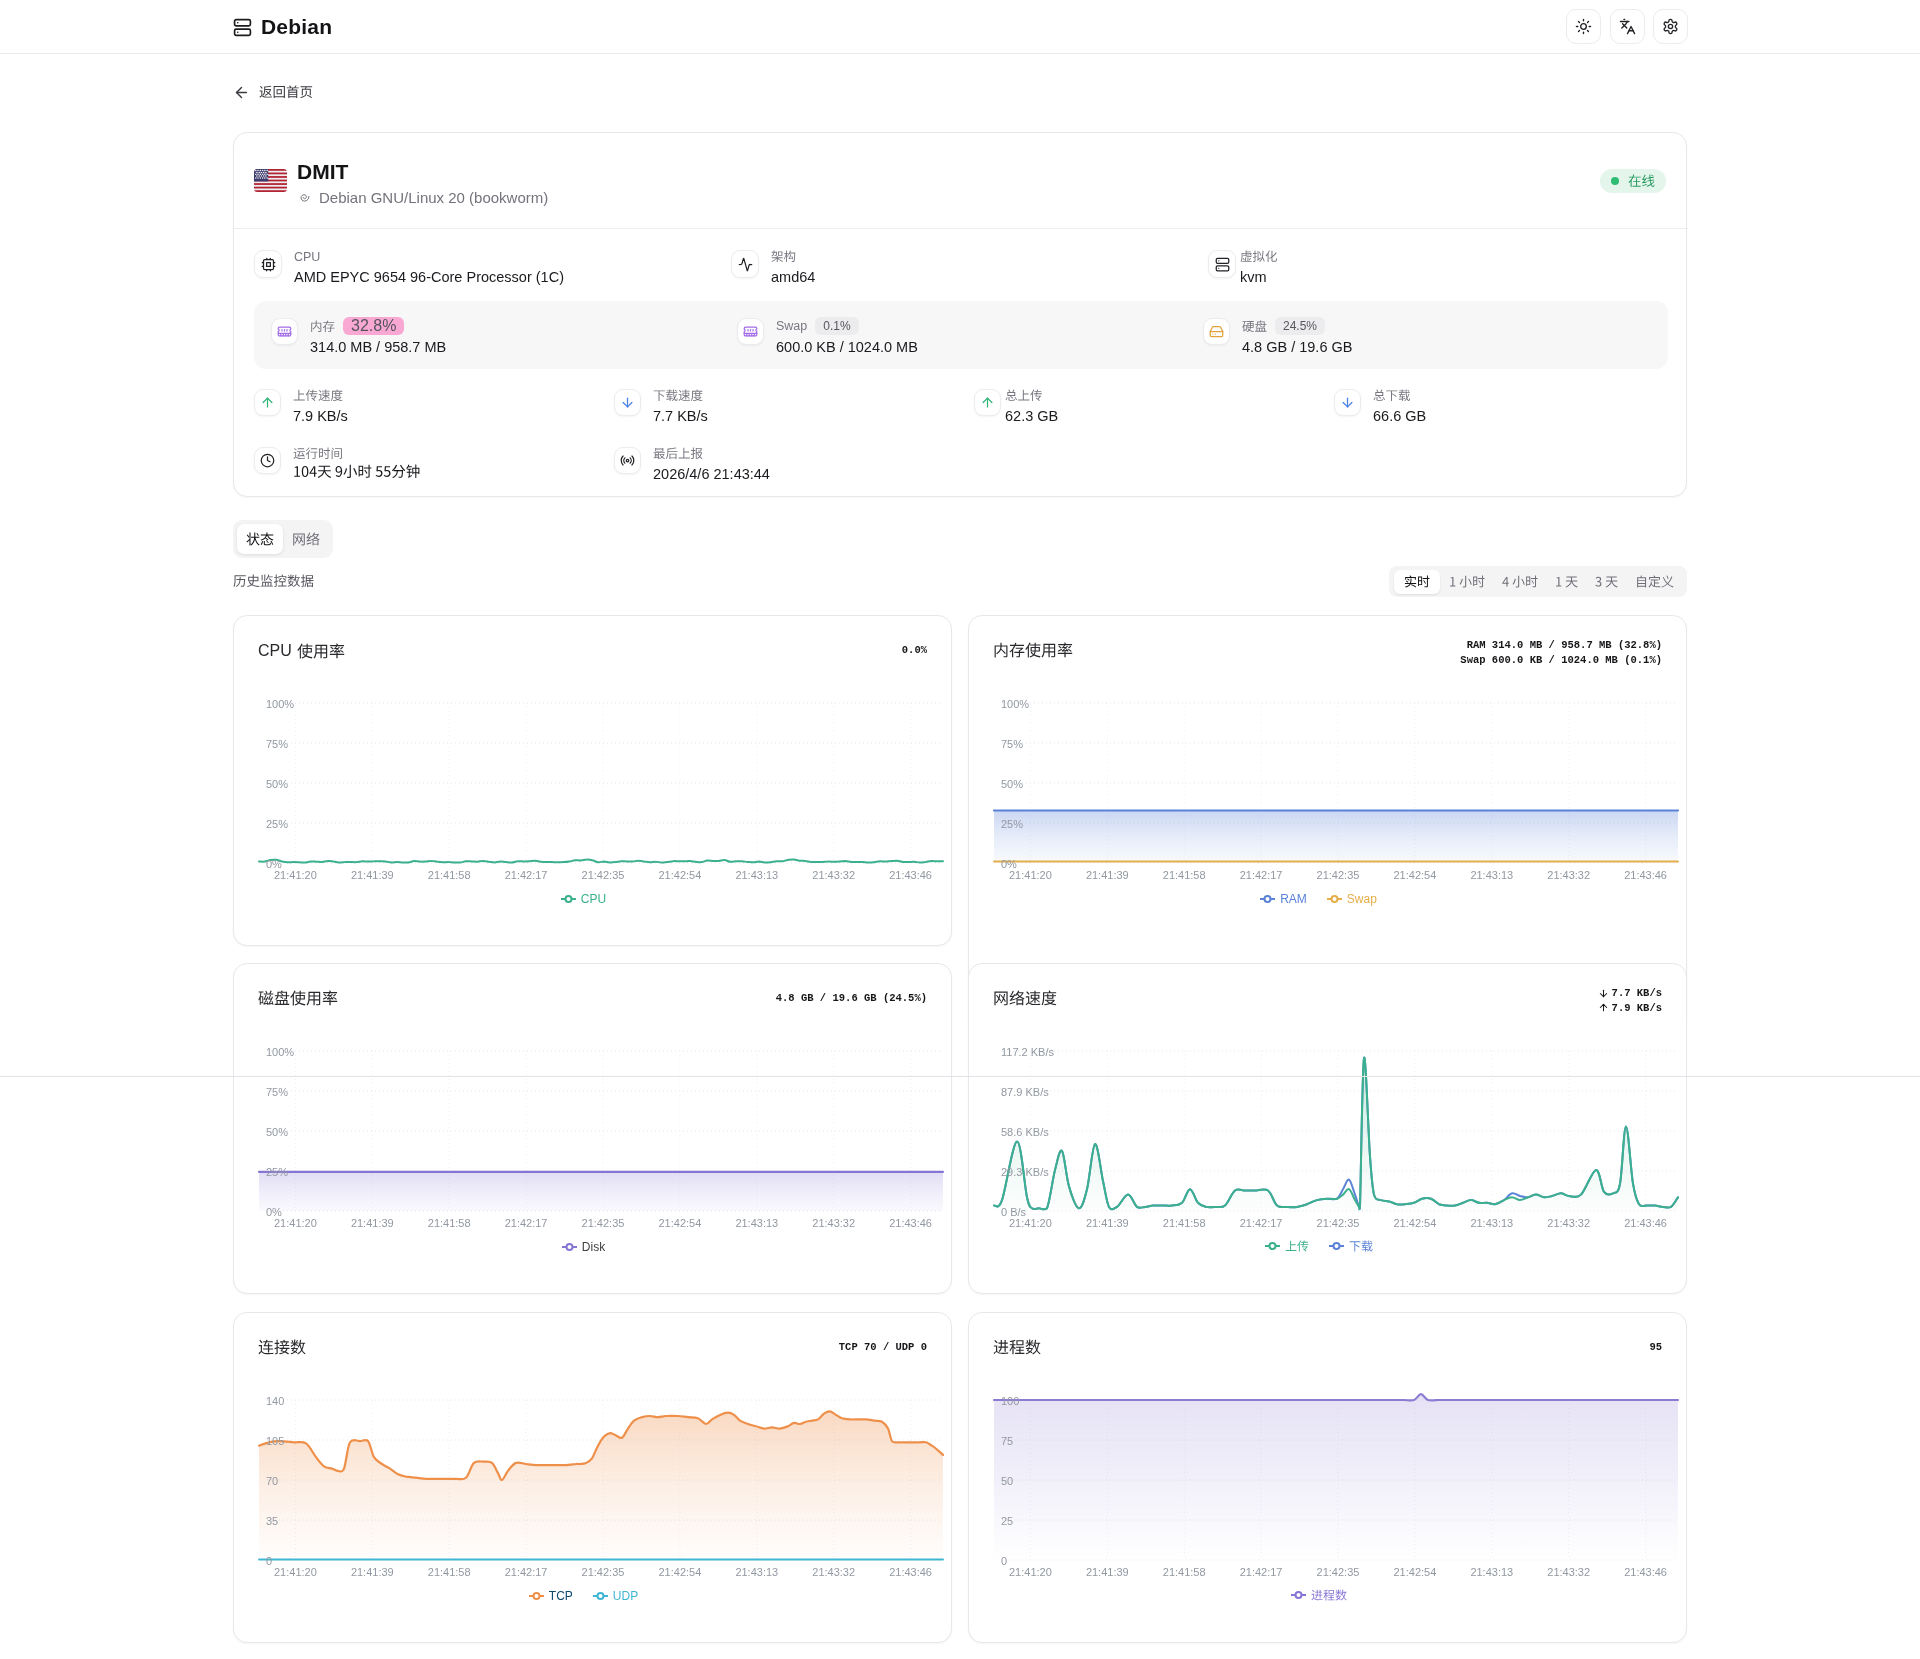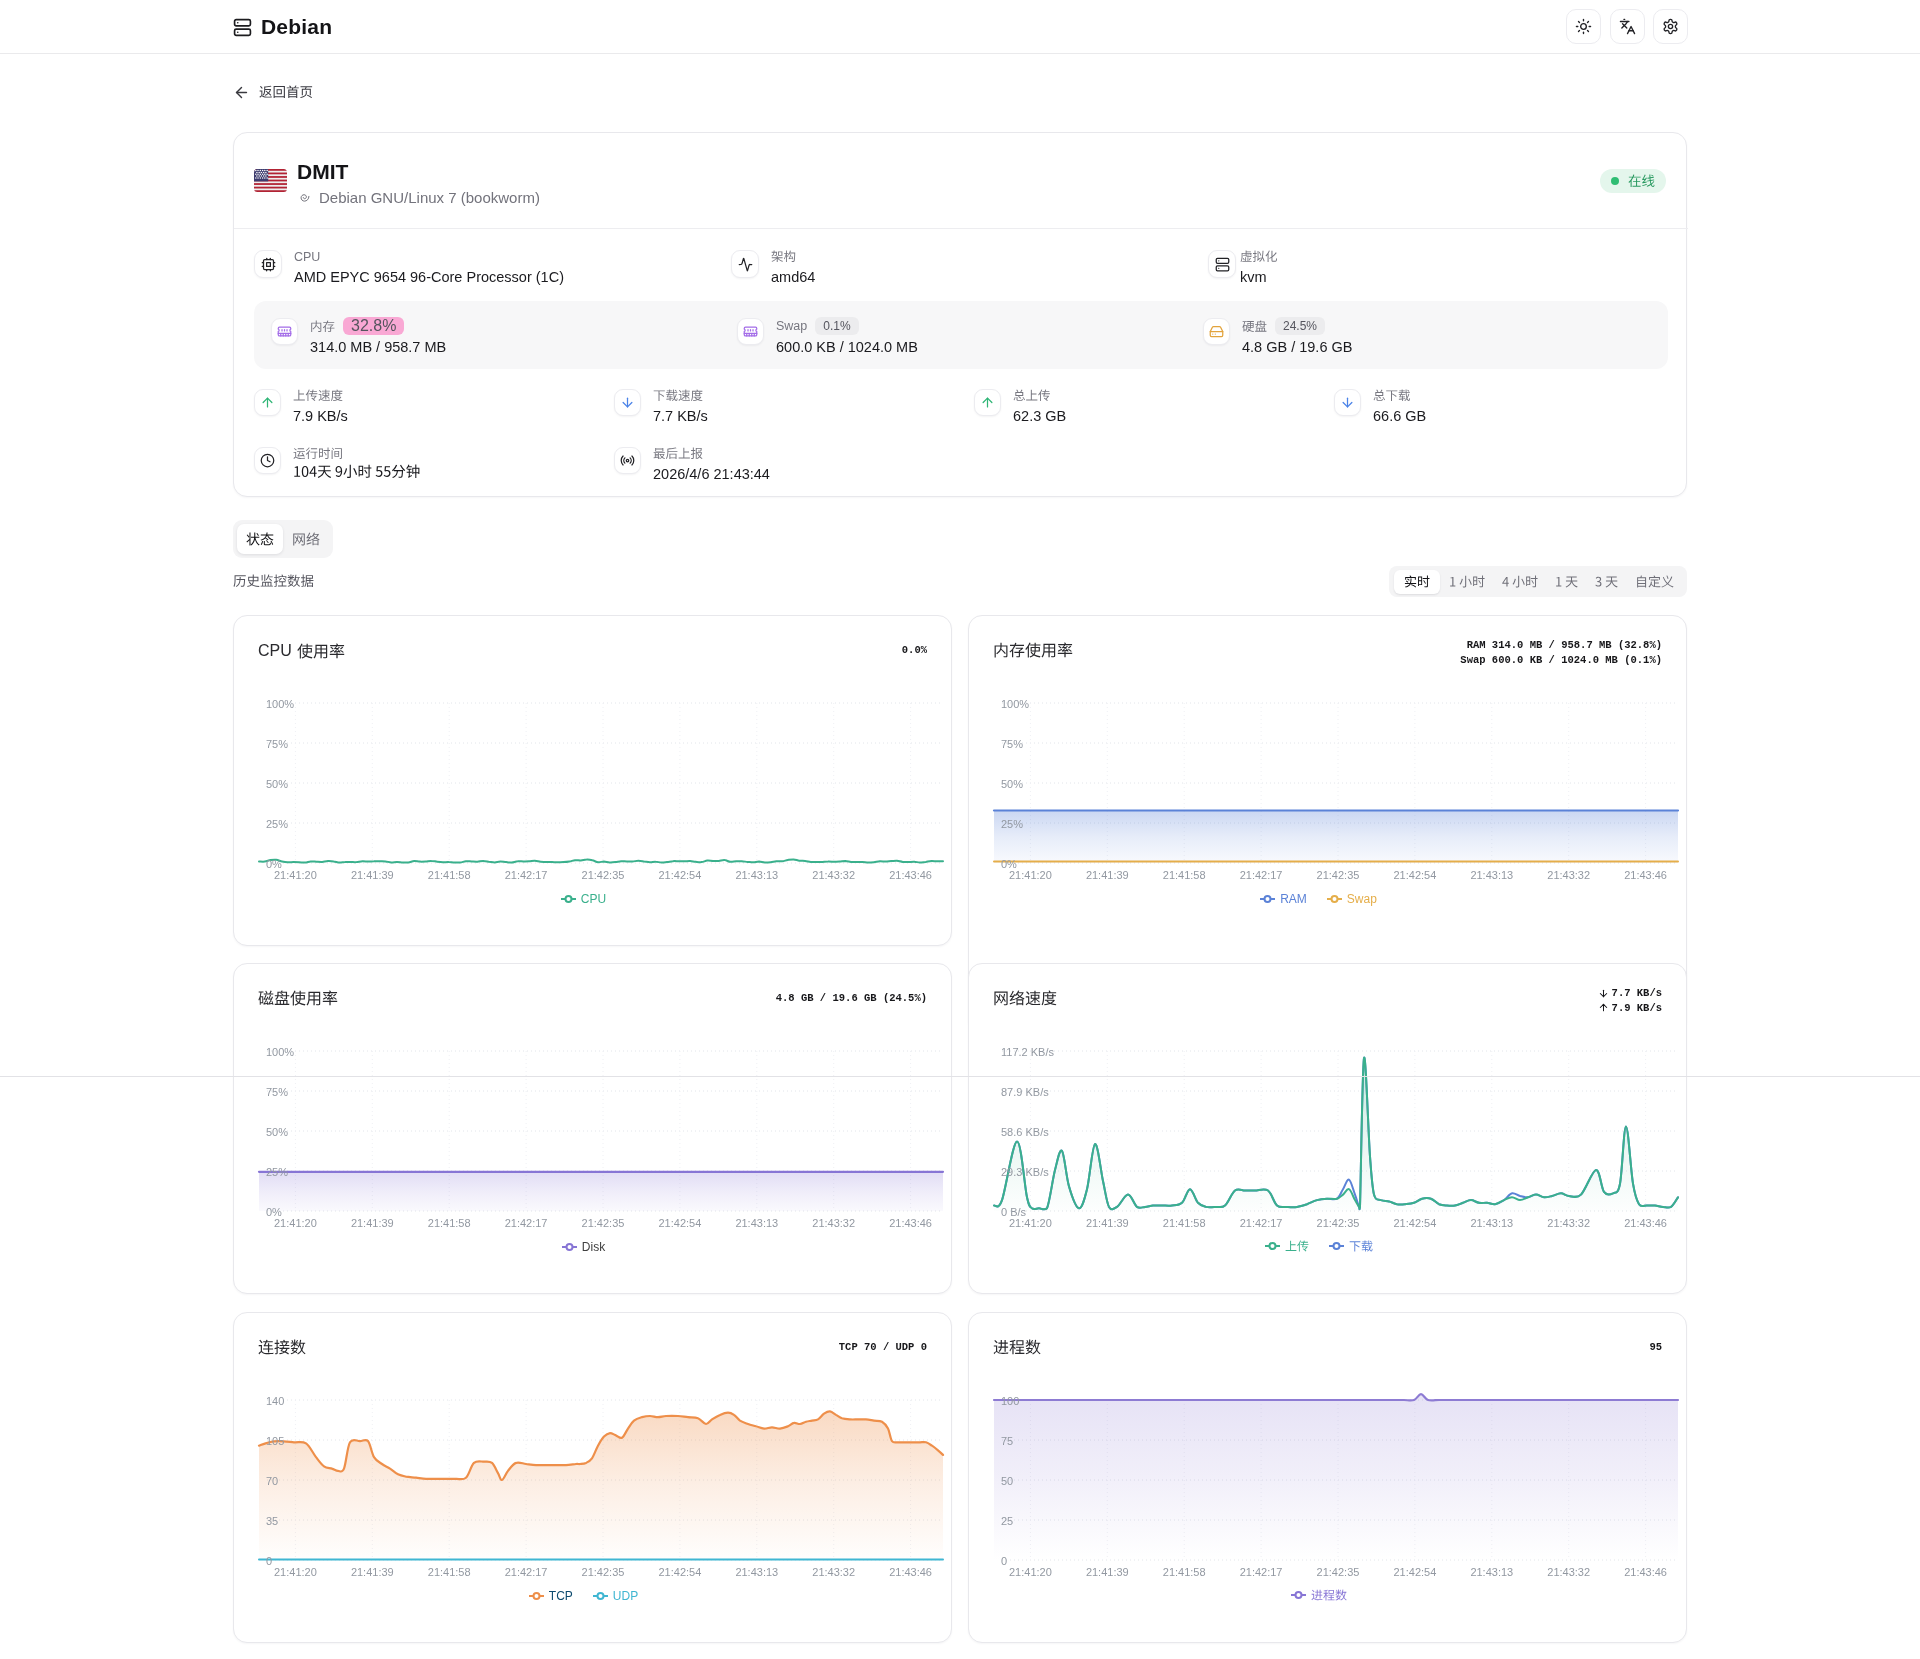--- a/index.html
+++ b/index.html
@@ -109,21 +109,21 @@
           <circle cx="10.8" cy="9.0" r="0.75"></circle>
           <circle cx="13.1" cy="9.0" r="0.75"></circle>
         </g>
       </svg>
     </div>
     <div class="abs" style="left:63px;top:27px;font-size:21px;font-weight:bold;color:#141417">DMIT</div>
     <div class="abs flex" style="left:64px;top:56px;gap:6px;color:#73737c">
       <svg width="15" height="15" viewBox="0 0 24 24" fill="none" stroke="#73737c" stroke-width="1.6" stroke-linecap="round" stroke-linejoin="round" style="display:block;">
         <path d="M17.5 10.2c0 4.6-3.6 7.6-7.1 7.6-3.1 0-5.5-2.5-5.5-5.3 0-2.9 2.3-4.9 4.8-4.9 2.1 0 3.7 1.5 3.7 3.4 0 1.7-1.3 2.9-2.8 2.9-1.2 0-2.1-.9-2.1-1.9"></path>
       </svg>
-      <div style="font-size:15px">Debian GNU/Linux 7 (bookworm)</div>
+      <div style="font-size:15px">Debian GNU/Linux 20 (bookworm)</div>
     </div>
     <div class="abs flex" style="right:20px;top:36px;height:24px;background:#e4f6ec;border-radius:12px;padding:0 11px;gap:9px">
       <div style="width:8px;height:8px;border-radius:50%;background:#2fbd73"></div>
       <svg style="display:block" width="27.0" height="13.5" viewBox="0 -880 2000 1000" fill="#27995f">
         <path transform="translate(0,0) scale(1,-1)" d="M391 840C377 789 359 736 338 685H63V613H305C241 485 153 366 38 286C50 269 69 237 77 217C119 247 158 281 193 318V-76H268V407C315 471 356 541 390 613H939V685H421C439 730 455 776 469 821ZM598 561V368H373V298H598V14H333V-56H938V14H673V298H900V368H673V561Z"></path>
         <path transform="translate(1000,0) scale(1,-1)" d="M54 54 70 -18C162 10 282 46 398 80L387 144C264 109 137 74 54 54ZM704 780C754 756 817 717 849 689L893 736C861 763 797 800 748 822ZM72 423C86 430 110 436 232 452C188 387 149 337 130 317C99 280 76 255 54 251C63 232 74 197 78 182C99 194 133 204 384 255C382 270 382 298 384 318L185 282C261 372 337 482 401 592L338 630C319 593 297 555 275 519L148 506C208 591 266 699 309 804L239 837C199 717 126 589 104 556C82 522 65 499 47 494C56 474 68 438 72 423ZM887 349C847 286 793 228 728 178C712 231 698 295 688 367L943 415L931 481L679 434C674 476 669 520 666 566L915 604L903 670L662 634C659 701 658 770 658 842H584C585 767 587 694 591 623L433 600L445 532L595 555C598 509 603 464 608 421L413 385L425 317L617 353C629 270 645 195 666 133C581 76 483 31 381 0C399 -17 418 -44 428 -62C522 -29 611 14 691 66C732 -24 786 -77 857 -77C926 -77 949 -44 963 68C946 75 922 91 907 108C902 19 892 -4 865 -4C821 -4 784 37 753 110C832 170 900 241 950 319Z"></path>
       </svg>
     </div>
     <div class="abs" style="left:0;top:95px;width:1454px;border-top:1px solid #ededf0"></div>
     <div class="abs" style="left:20px;top:117px;display:flex;gap:12px">
@@ -299,21 +299,21 @@
             <path transform="translate(1000,0) scale(1,-1)" d="M736 784C782 745 835 690 858 653L915 693C890 730 836 783 790 819ZM839 501C813 406 776 314 729 231C710 319 697 428 689 553H951V614H686C683 685 682 760 683 839H609C609 762 611 686 614 614H368V700H545V760H368V841H296V760H105V700H296V614H54V553H617C627 394 646 253 676 145C627 75 571 15 507 -31C525 -44 547 -66 560 -82C613 -41 661 9 704 64C741 -22 791 -72 856 -72C926 -72 951 -26 963 124C945 131 919 146 904 163C898 46 888 1 863 1C820 1 783 50 755 136C820 239 870 357 906 481ZM65 92 73 22 333 49V-76H403V56L585 75V137L403 120V214H562V279H403V360H333V279H194C216 312 237 350 258 391H583V453H288C300 479 311 505 321 531L247 551C237 518 224 484 211 453H69V391H183C166 357 152 331 144 319C128 292 113 272 98 269C107 250 117 215 121 200C130 208 160 214 202 214H333V114Z"></path>
             <path transform="translate(2000,0) scale(1,-1)" d="M68 760C124 708 192 634 223 587L283 632C250 679 181 750 125 799ZM266 483H48V413H194V100C148 84 95 42 42 -9L89 -72C142 -10 194 43 231 43C254 43 285 14 327 -11C397 -50 482 -61 600 -61C695 -61 869 -55 941 -50C942 -29 954 5 962 24C865 14 717 7 602 7C494 7 408 13 344 50C309 69 286 87 266 97ZM428 528H587V400H428ZM660 528H827V400H660ZM587 839V736H318V671H587V588H358V340H554C496 255 398 174 306 135C322 121 344 96 355 78C437 121 525 198 587 283V49H660V281C744 220 833 147 880 95L928 145C875 201 773 279 684 340H899V588H660V671H945V736H660V839Z"></path>
             <path transform="translate(3000,0) scale(1,-1)" d="M386 644V557H225V495H386V329H775V495H937V557H775V644H701V557H458V644ZM701 495V389H458V495ZM757 203C713 151 651 110 579 78C508 111 450 153 408 203ZM239 265V203H369L335 189C376 133 431 86 497 47C403 17 298 -1 192 -10C203 -27 217 -56 222 -74C347 -60 469 -35 576 7C675 -37 792 -65 918 -80C927 -61 946 -31 962 -15C852 -5 749 15 660 46C748 93 821 157 867 243L820 268L807 265ZM473 827C487 801 502 769 513 741H126V468C126 319 119 105 37 -46C56 -52 89 -68 104 -80C188 78 201 309 201 469V670H948V741H598C586 773 566 813 548 845Z"></path>
           </svg>
         </div>
         <div style="margin-top:2px">
           <div class="val">7.7 KB/s</div>
         </div>
       </div>
     </div>
-    <div class="abs" style="left:740px;top:256px;display:flex;gap:12px">
+    <div class="abs" style="left:740px;top:256px;display:flex;gap:4px">
       <div class="chip" style="width:27px;height:27px;flex:none">
         <svg width="15" height="15" viewBox="0 0 24 24" fill="none" stroke="#2fb576" stroke-width="2" stroke-linecap="round" stroke-linejoin="round" style="display:block;">
           <path d="m5 12 7-7 7 7"></path>
           <path d="M12 19V5"></path>
         </svg>
       </div>
       <div>
         <div style="height:15px;margin-top:0">
           <svg style="display:block" width="37.5" height="12.5" viewBox="0 -880 3000 1000" fill="#76767f">
             <path transform="translate(0,0) scale(1,-1)" d="M759 214C816 145 875 52 897 -10L958 28C936 91 875 180 816 247ZM412 269C478 224 554 153 591 104L647 152C609 199 532 267 465 311ZM281 241V34C281 -47 312 -69 431 -69C455 -69 630 -69 656 -69C748 -69 773 -41 784 74C762 78 730 90 713 101C707 13 700 -1 650 -1C611 -1 464 -1 435 -1C371 -1 360 5 360 35V241ZM137 225C119 148 84 60 43 9L112 -24C157 36 190 130 208 212ZM265 567H737V391H265ZM186 638V319H820V638H657C692 689 729 751 761 808L684 839C658 779 614 696 575 638H370L429 668C411 715 365 784 321 836L257 806C299 755 341 685 358 638Z"></path>

